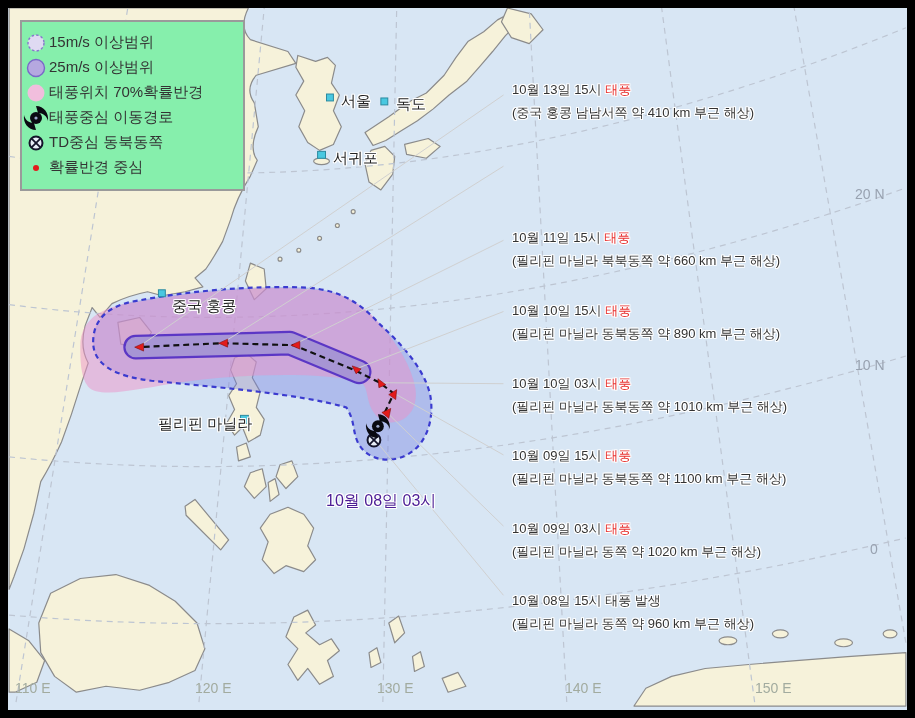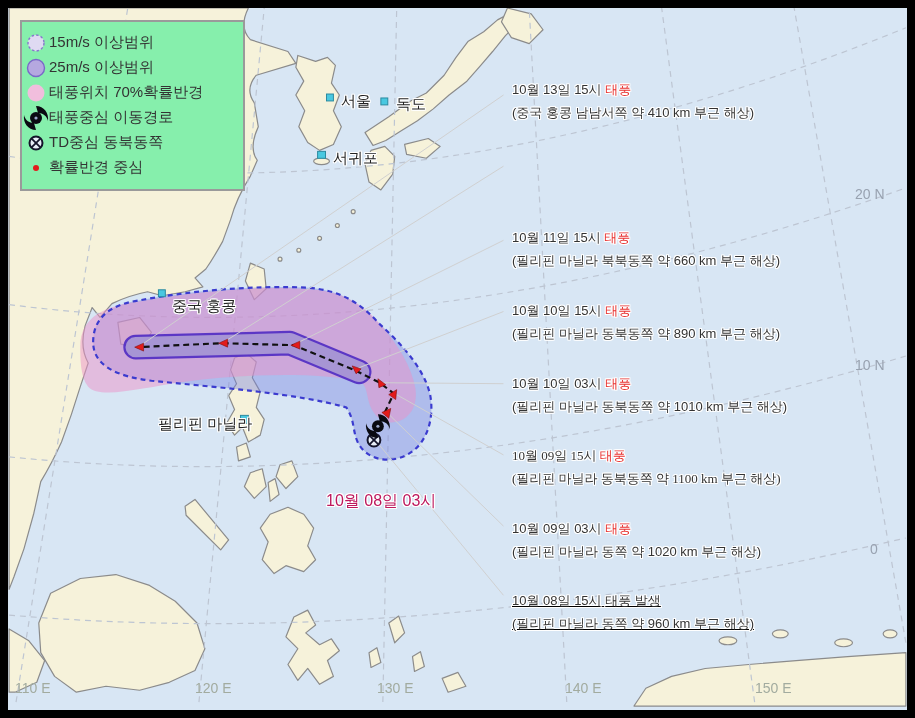--- a/index.html
+++ b/index.html
@@ -12,21 +12,21 @@
     background:#d8e6f4;overflow:hidden;
   }
   .map svg.base{position:absolute;left:0;top:0;}
 
   
   .halo{text-shadow:-1px 0 #fff,1px 0 #fff,0 -1px #fff,0 1px #fff,-1px -1px #fff,1px 1px #fff,1px -1px #fff,-1px 1px #fff;}
   .city-label{
     position:absolute;font-size:15px;color:#222;white-space:nowrap;line-height:16px;
   }
   .time-label{
-    position:absolute;font-size:16px;color:#be185d;white-space:nowrap;
+    position:absolute;font-size:16px;color:#4c1d95;white-space:nowrap;
   }
   .annotation{position:absolute;left:504px;white-space:nowrap;}
   .ann-line{font-size:13px;color:#333;line-height:23px;}
   .storm.red{color:#e8302e;}
   .storm.plain{color:#333;}
   .axis-label{position:absolute;font-size:14px;color:#98a2b0;white-space:nowrap;text-align:center;}
   .axis-label.lon{color:#a2ab9f;}
 
   
   .legend{
@@ -191,29 +191,29 @@
       <div class="ann-line halo">(필리핀 마닐라 북북동쪽 약 660 km 부근 해상)</div>
     </div>
     <div class="annotation" style="top:291px;">
       <div class="ann-line halo"><span>10월 10일 15시</span> <span class="storm red">태풍</span></div>
       <div class="ann-line halo">(필리핀 마닐라 동북동쪽 약 890 km 부근 해상)</div>
     </div>
     <div class="annotation" style="top:364px;">
       <div class="ann-line halo"><span>10월 10일 03시</span> <span class="storm red">태풍</span></div>
       <div class="ann-line halo">(필리핀 마닐라 동북동쪽 약 1010 km 부근 해상)</div>
     </div>
-    <div class="annotation" style="top:436px;font-family:Liberation Serif, serif;">
+    <div class="annotation" style="top:436px;">
       <div class="ann-line halo"><span>10월 09일 15시</span> <span class="storm red">태풍</span></div>
       <div class="ann-line halo">(필리핀 마닐라 동북동쪽 약 1100 km 부근 해상)</div>
     </div>
     <div class="annotation" style="top:509px;">
       <div class="ann-line halo"><span>10월 09일 03시</span> <span class="storm red">태풍</span></div>
       <div class="ann-line halo">(필리핀 마닐라 동쪽 약 1020 km 부근 해상)</div>
     </div>
-    <div class="annotation" style="top:581px;text-decoration:underline;">
+    <div class="annotation" style="top:581px;">
       <div class="ann-line halo"><span>10월 08일 15시</span> <span class="storm plain">태풍 발생</span></div>
       <div class="ann-line halo">(필리핀 마닐라 동쪽 약 960 km 부근 해상)</div>
     </div>
 
     <div class="axis-label" style="left:847px;top:178px;">20 N</div>
     <div class="axis-label" style="left:847px;top:349px;">10 N</div>
     <div class="axis-label" style="left:862px;top:533px;">0</div>
     <div class="axis-label lon" style="left:7px;top:672px;">110 E</div>
     <div class="axis-label lon" style="left:187px;top:672px;">120 E</div>
     <div class="axis-label lon" style="left:369px;top:672px;">130 E</div>

